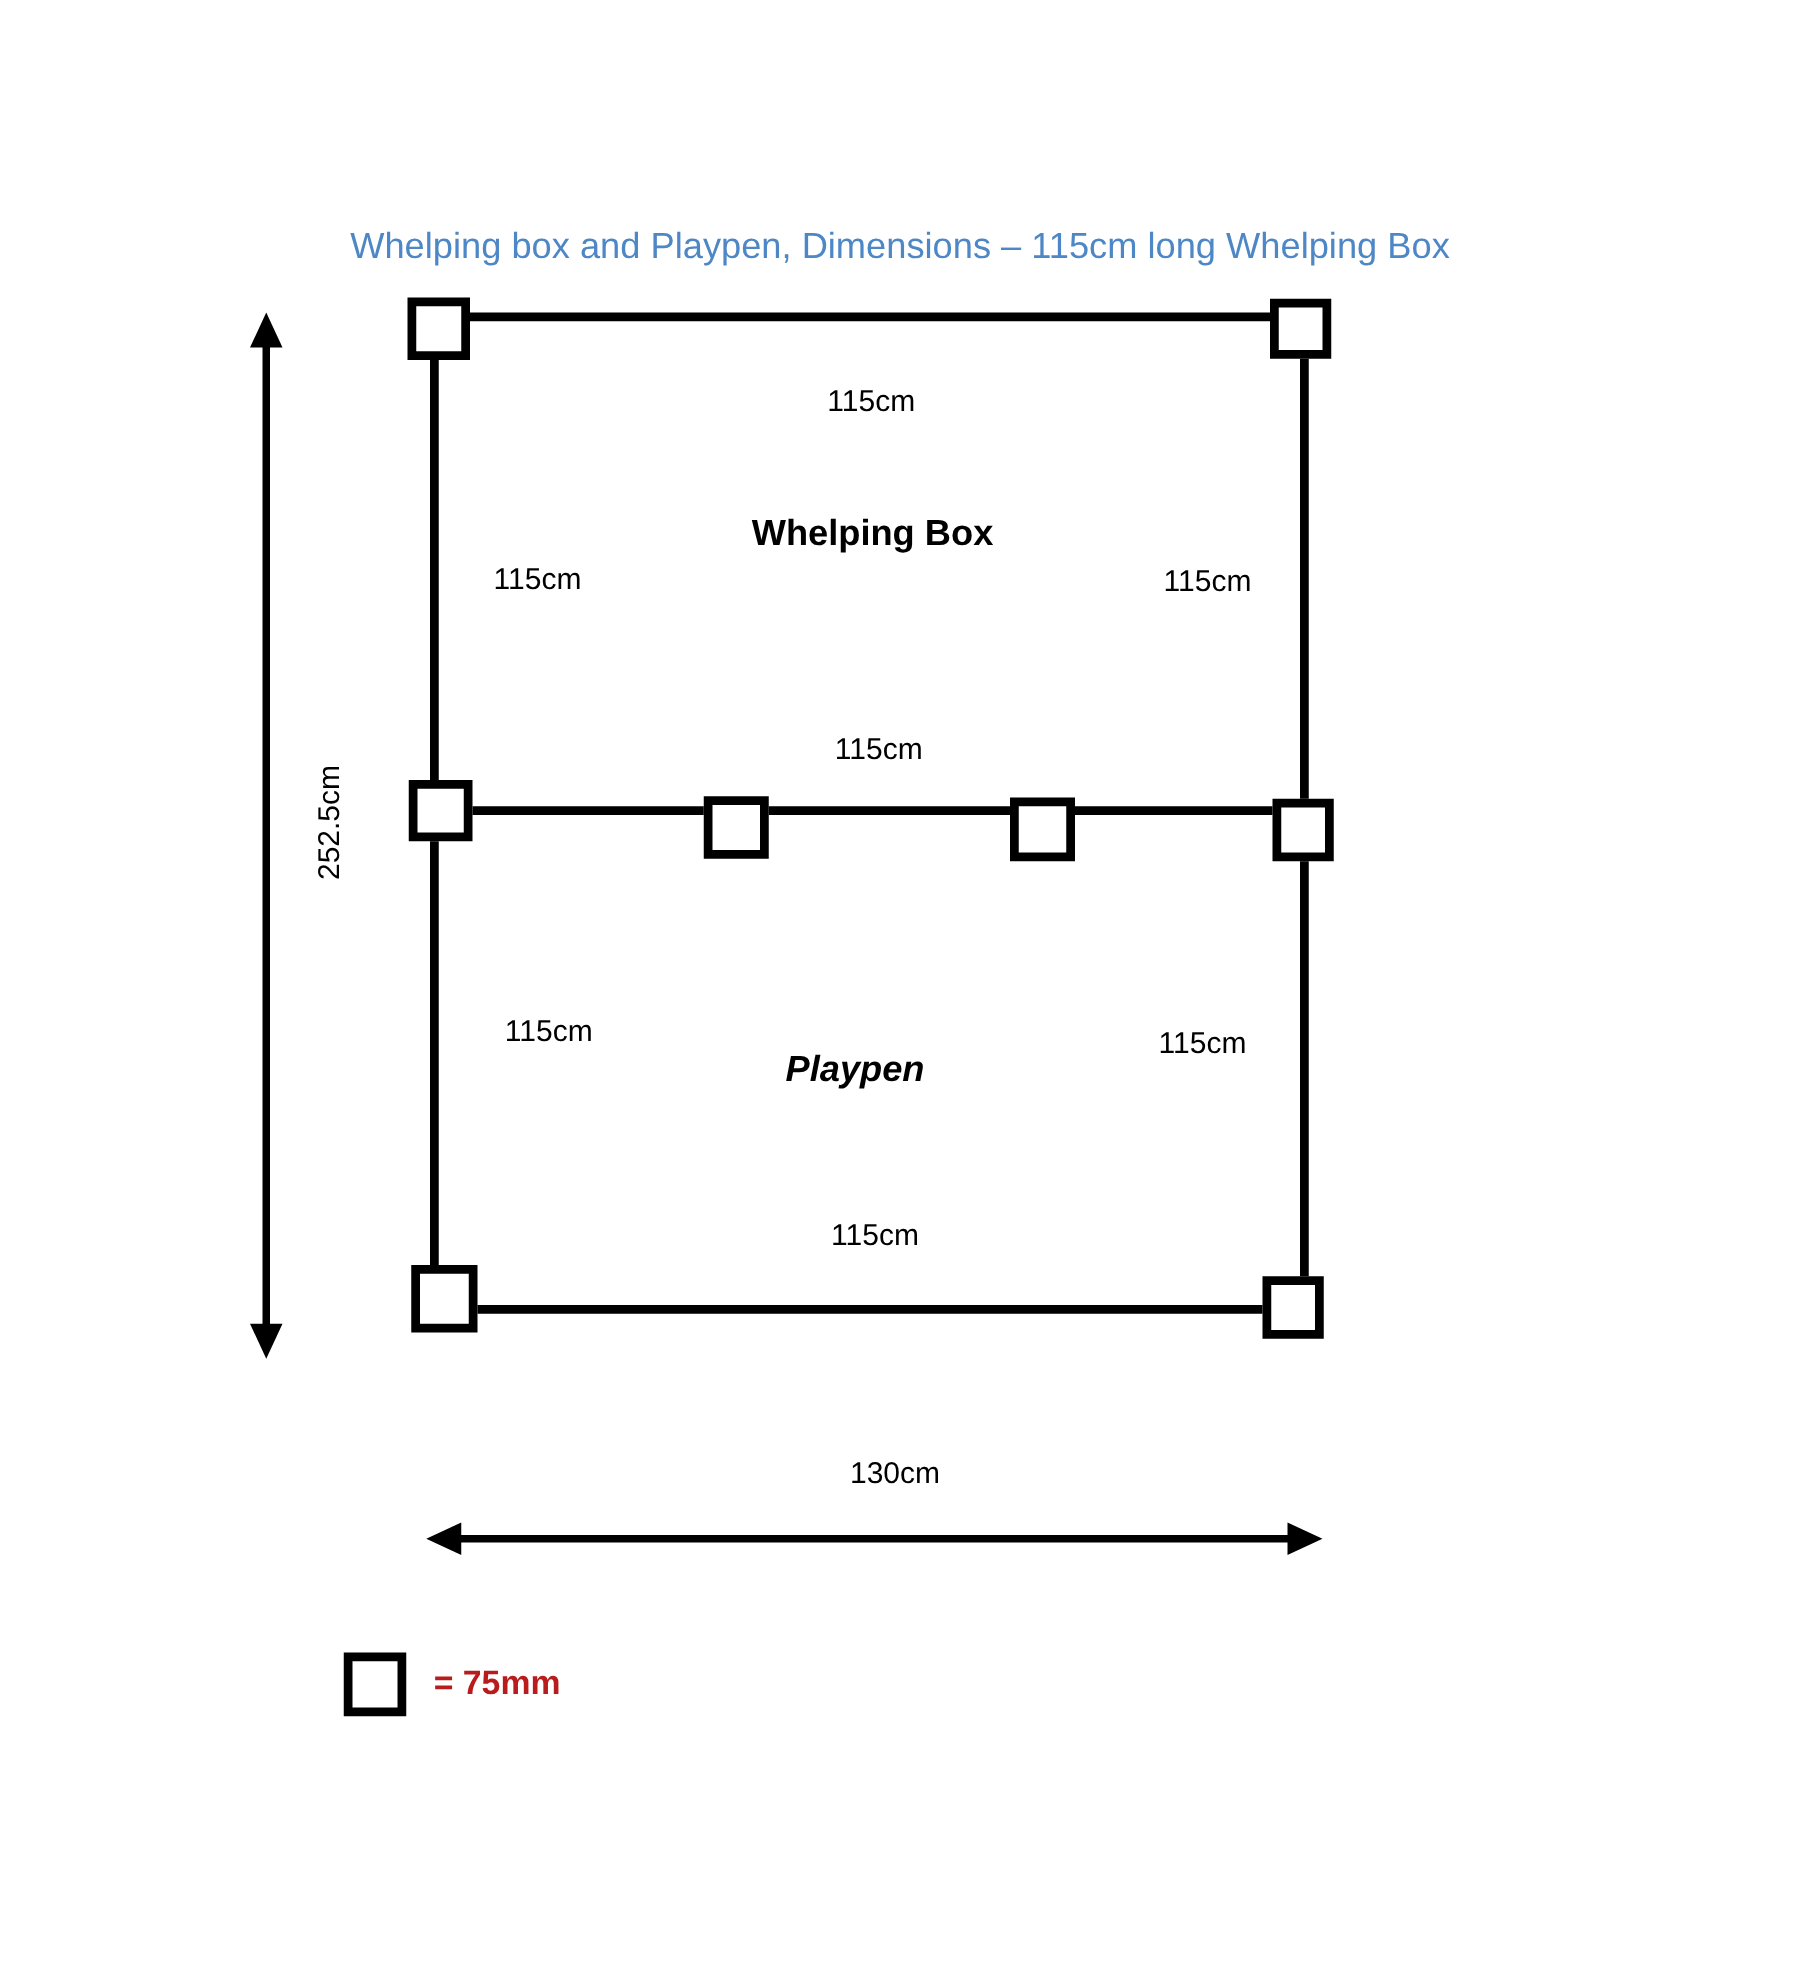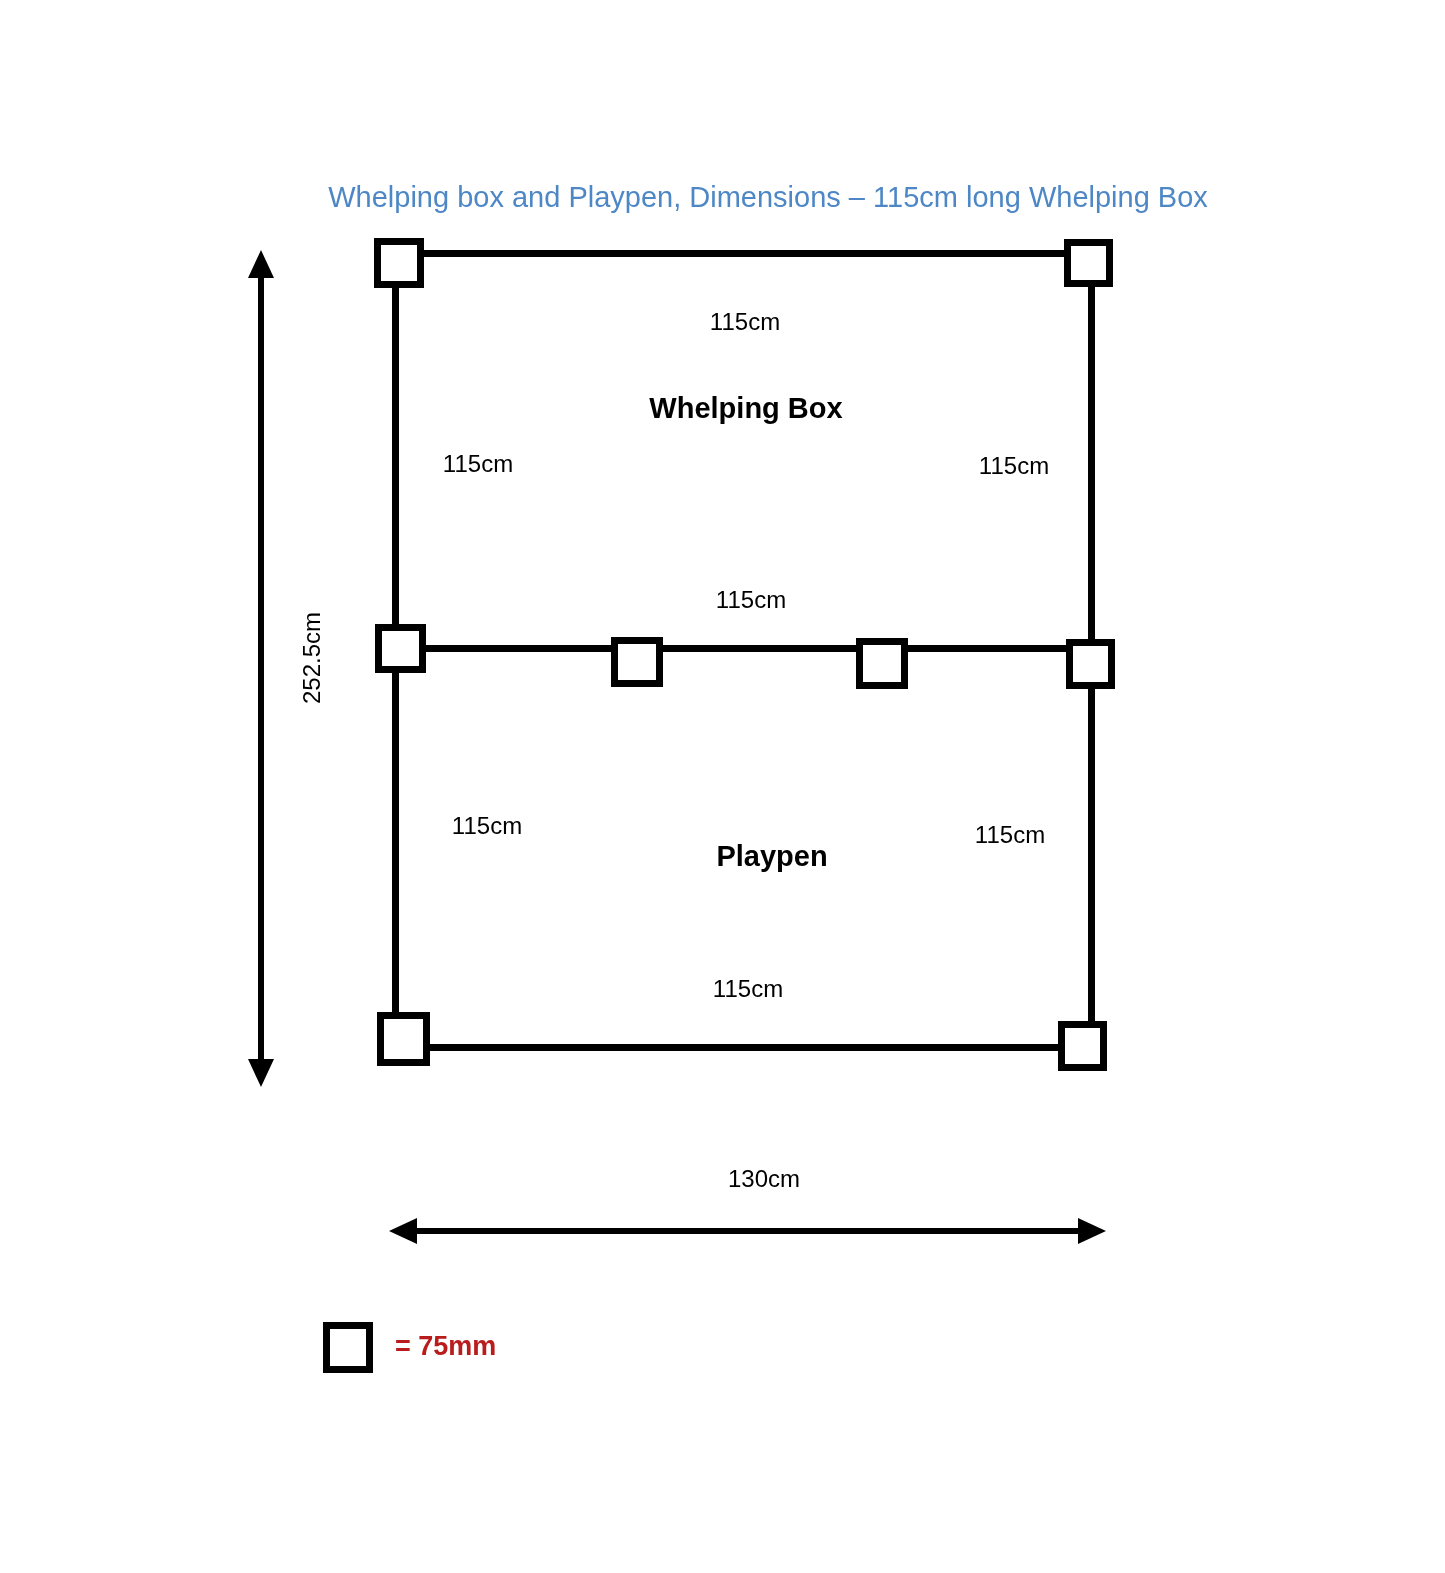--- a/index.html
+++ b/index.html
@@ -7,21 +7,20 @@
     padding: 0;
     background: #ffffff;
     font-family: "Liberation Sans", "DejaVu Sans", sans-serif;
   }
   #canvas {
     position: relative;
     width: 1169px;
     height: 1573px;
     background: #ffffff;
     overflow: hidden;
-    margin-left: 48px;
   }
   .title {
     position: absolute;
     left: 720px;
     top: 181px;
     transform: translateX(-50%);
     white-space: nowrap;
     font-size: 29px;
     color: #4E87C5;
     letter-spacing: 0px;
@@ -125,22 +124,22 @@
 
   <div class="sq" style="left:326px; top:238px; width:50px; height:50px;"></div>
   <div class="sq" style="left:1016px; top:239px; width:49px; height:48px;"></div>
   <div class="sq" style="left:327px; top:624px; width:51px; height:49px;"></div>
   <div class="sq" style="left:563px; top:637px; width:52px; height:50px;"></div>
   <div class="sq" style="left:808px; top:638px; width:52px; height:51px;"></div>
   <div class="sq" style="left:1018px; top:639px; width:49px; height:50px;"></div>
   <div class="sq" style="left:329px; top:1012px; width:53px; height:54px;"></div>
   <div class="sq" style="left:1010px; top:1021px; width:49px; height:50px;"></div>
 
-  <div class="boxlabel" style="left:698px; top:392px;">Whelping Box</div>
-  <div class="boxlabel" style="left:724px; top:840px;">Playpen</div>
+  <div class="boxlabel" style="left:698px; top:411px;">Whelping Box</div>
+  <div class="boxlabel" style="left:684px; top:840px;font-style:italic;">Playpen</div>
 
   <div class="dim" style="left:697px; top:308px;">115cm</div>
   <div class="dim" style="left:430px; top:450px;">115cm</div>
   <div class="dim" style="left:966px; top:452px;">115cm</div>
   <div class="dim" style="left:703px; top:586px;">115cm</div>
   <div class="dim" style="left:439px; top:812px;">115cm</div>
   <div class="dim" style="left:962px; top:821px;">115cm</div>
   <div class="dim" style="left:700px; top:975px;">115cm</div>
 
   <div class="dim" style="left:716px; top:1165px;">130cm</div>

